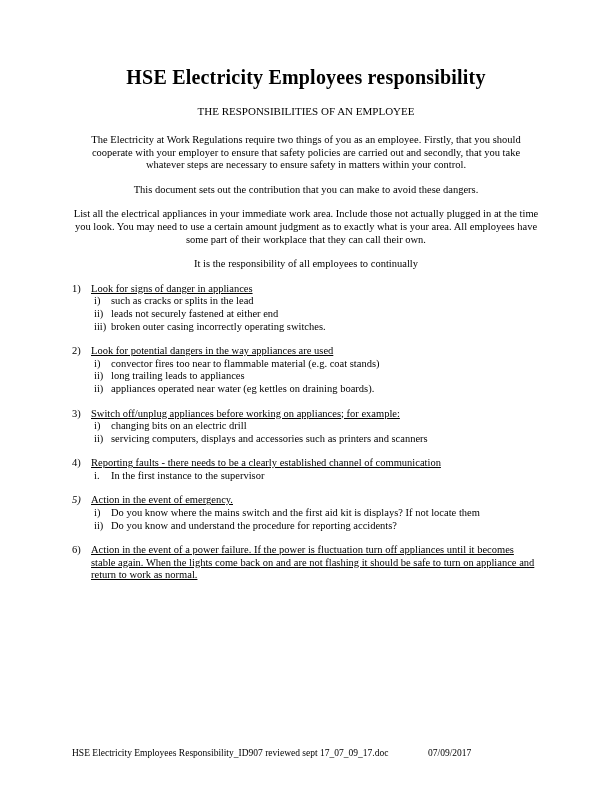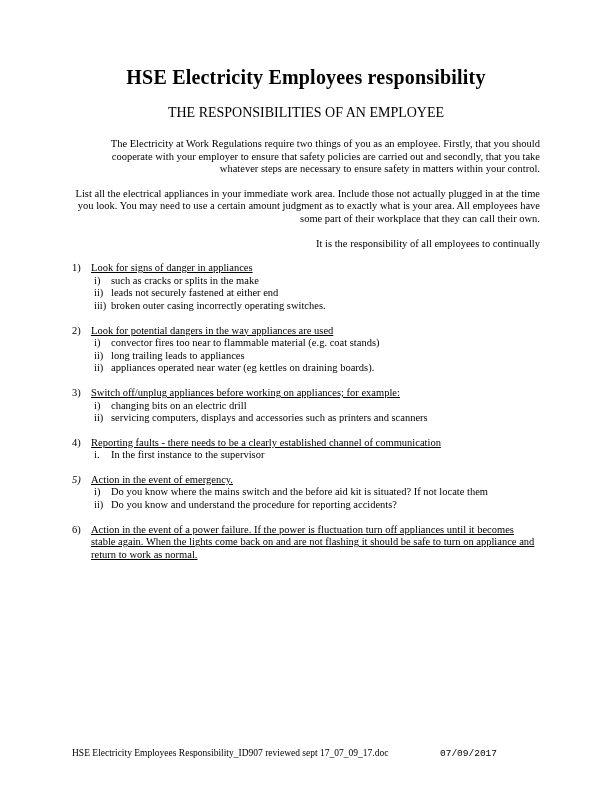--- a/index.html
+++ b/index.html
@@ -15,71 +15,72 @@
     padding: 66px 72px 0 72px;
   }
   .title {
     font-size: 20px;
     font-weight: bold;
     text-align: center;
     margin: 0 0 16px 0;
     letter-spacing: 0.2px;
   }
   .subtitle {
-    font-size: 14px;
+    font-size: 11px;
     text-align: center;
     margin: 0 0 17px 0;
   }
   .para {
     font-size: 10.5px;
     line-height: 12.6px;
     margin: 0 0 12px 0;
-    text-align: right;
+    text-align: center;
   }
   .list-item { margin: 0 0 12px 0; font-size: 10.5px; line-height: 12.6px; }
   .li-main { display: flex; }
   .li-num { width: 19px; flex: 0 0 19px; }
   .li-text { flex: 1; text-decoration: underline; }
   .li-sub { padding-left: 22px; }
   .sub-row { display: flex; }
   .sub-num { width: 17px; flex: 0 0 17px; }
   .sub-text { flex: 1; }
   .italic { font-style: italic; }
   .footer {
     position: absolute;
     left: 72px;
     right: 72px;
     bottom: 32px;
     font-size: 9.5px;
     line-height: 13px;
   }
   .footer-line1 { position: relative; margin-top: 32px; }
-  .footer-date { position: absolute; left: 368px; top: 0; font-family: Liberation Mono, monospace; }
+  .footer-date { position: absolute; left: 356px; top: 0; }
 </style>
 </head>
 <body>
 
 <div class="page">
 
   <h1 class="title">HSE Electricity Employees responsibility</h1>
   <div class="subtitle">THE RESPONSIBILITIES OF AN EMPLOYEE</div>
 
   <p class="para">The Electricity at Work Regulations require two things of you as an employee. Firstly, that you should cooperate with your employer to ensure that safety policies are carried out and secondly, that you take whatever steps are necessary to ensure safety in matters within your control.</p>
+  <p class="para">This document sets out the contribution that you can make to avoid these dangers.</p>
   <p class="para">List all the electrical appliances in your immediate work area. Include those not actually plugged in at the time you look. You may need to use a certain amount judgment as to exactly what is your area. All employees have some part of their workplace that they can call their own.</p>
   <p class="para">It is the responsibility of all employees to continually</p>
 
   <div class="list-item">
     <div class="li-main">
       <span class="li-num">1)</span>
       <span class="li-text">Look for signs of danger in appliances</span>
     </div>
     <div class="li-sub">
       <div class="sub-row">
         <span class="sub-num">i)</span>
-        <span class="sub-text">such as cracks or splits in the make</span>
+        <span class="sub-text">such as cracks or splits in the lead</span>
       </div>
       <div class="sub-row">
         <span class="sub-num">ii)</span>
         <span class="sub-text">leads not securely fastened at either end</span>
       </div>
       <div class="sub-row">
         <span class="sub-num">iii)</span>
         <span class="sub-text">broken outer casing incorrectly operating switches.</span>
       </div>
     </div>
@@ -137,21 +138,21 @@
   </div>
 
   <div class="list-item">
     <div class="li-main">
       <span class="li-num italic">5)</span>
       <span class="li-text">Action in the event of emergency.</span>
     </div>
     <div class="li-sub">
       <div class="sub-row">
         <span class="sub-num">i)</span>
-        <span class="sub-text">Do you know where the mains switch and the before aid kit is situated? If not locate them</span>
+        <span class="sub-text">Do you know where the mains switch and the first aid kit is displays? If not locate them</span>
       </div>
       <div class="sub-row">
         <span class="sub-num">ii)</span>
         <span class="sub-text">Do you know and understand the procedure for reporting accidents?</span>
       </div>
     </div>
   </div>
 
   <div class="list-item">
     <div class="li-main">

